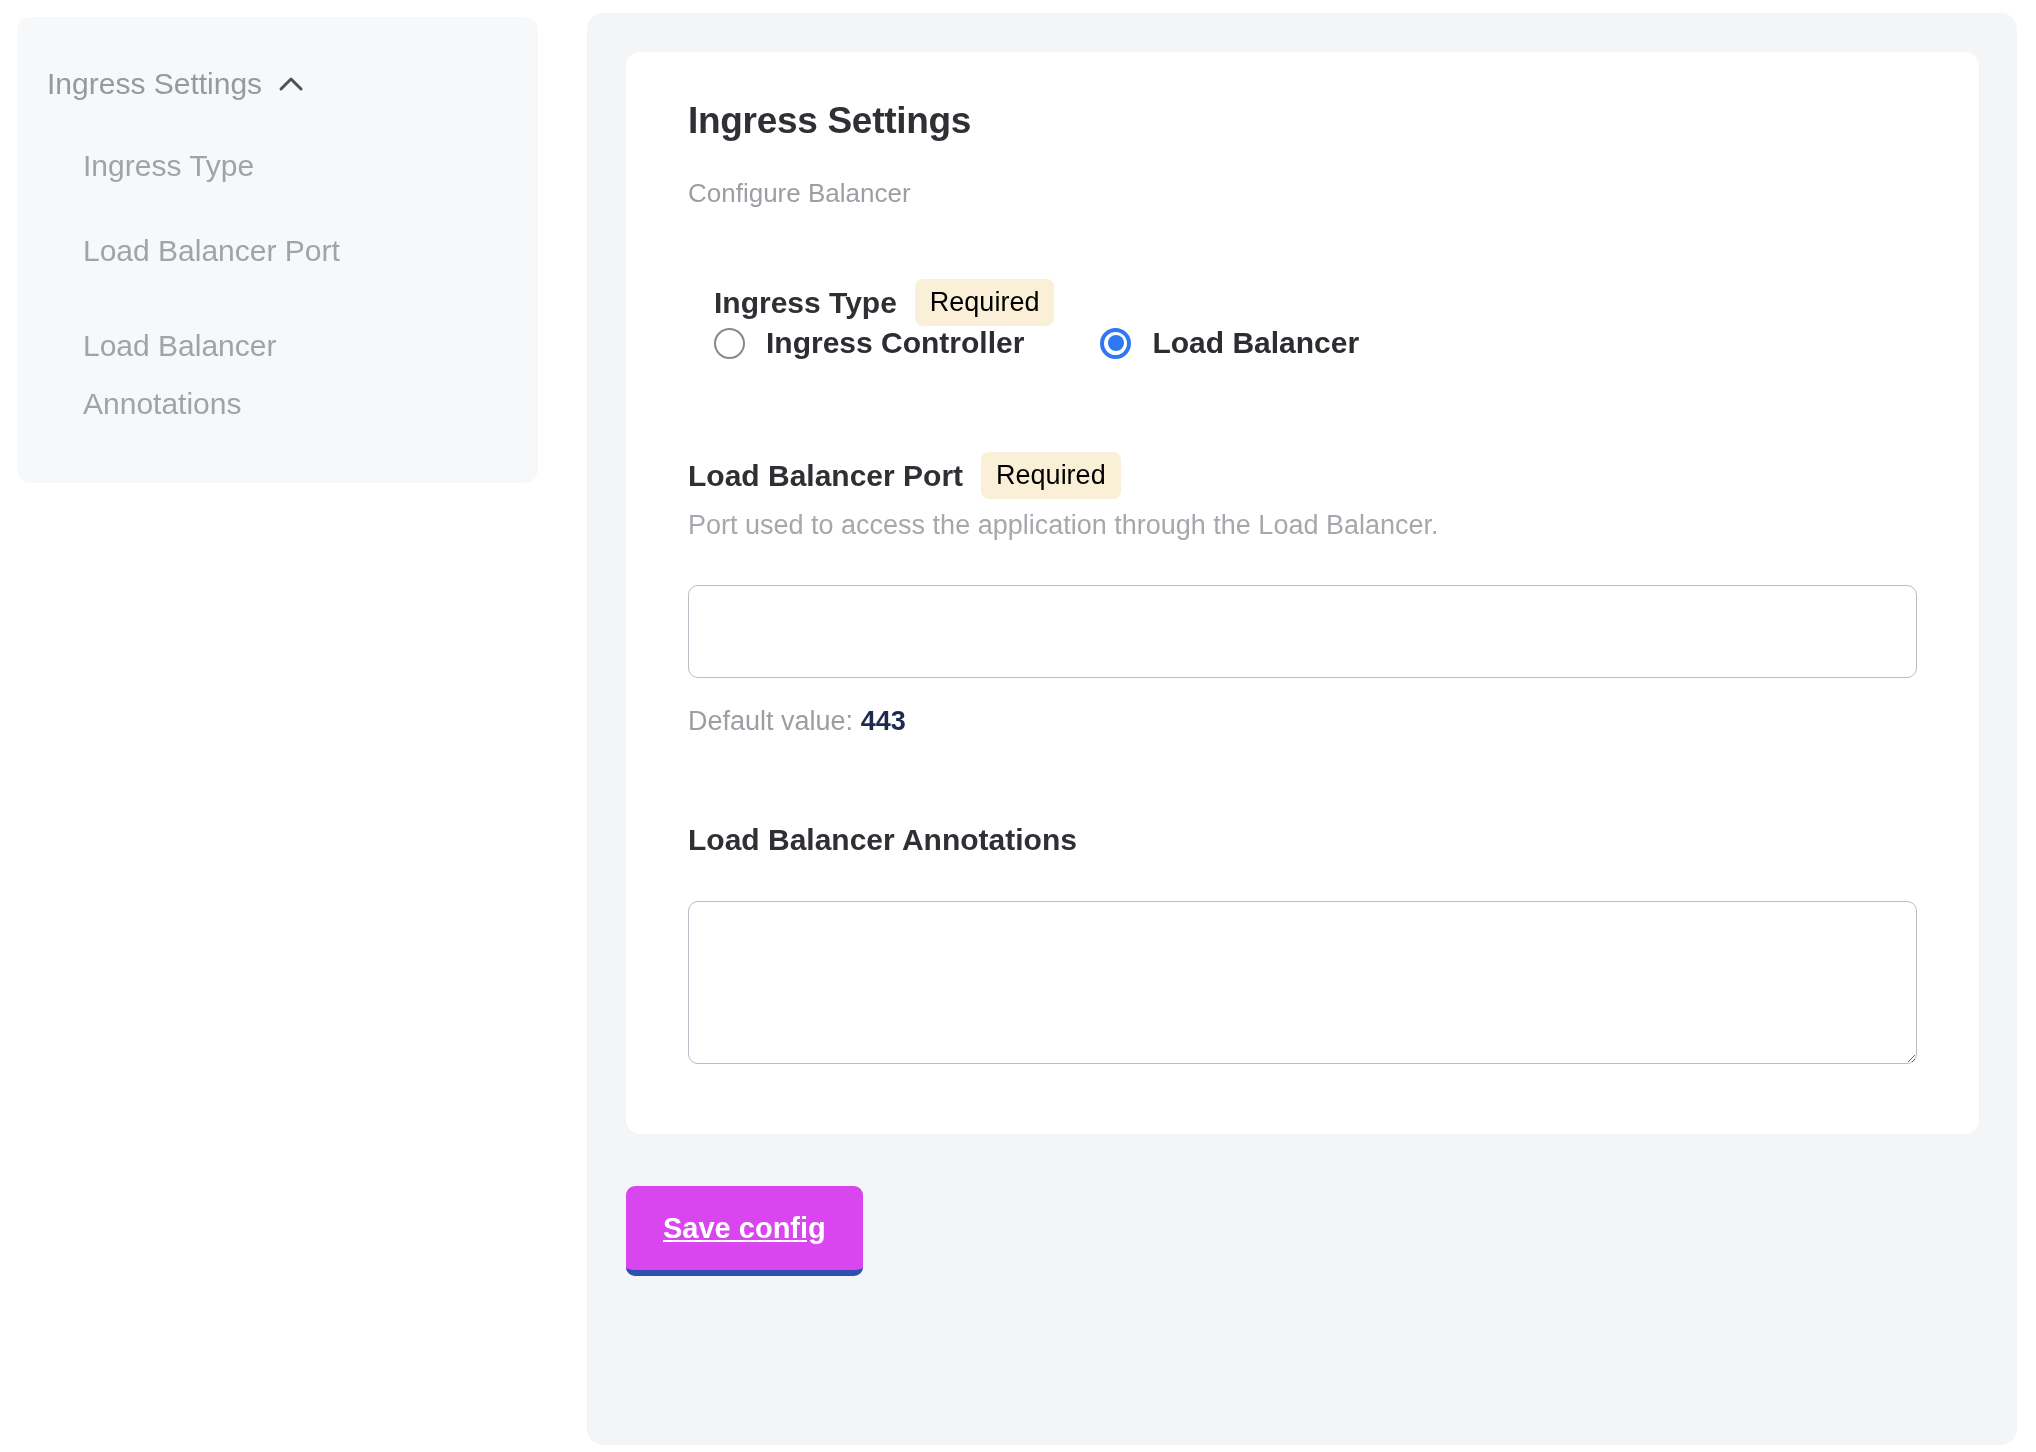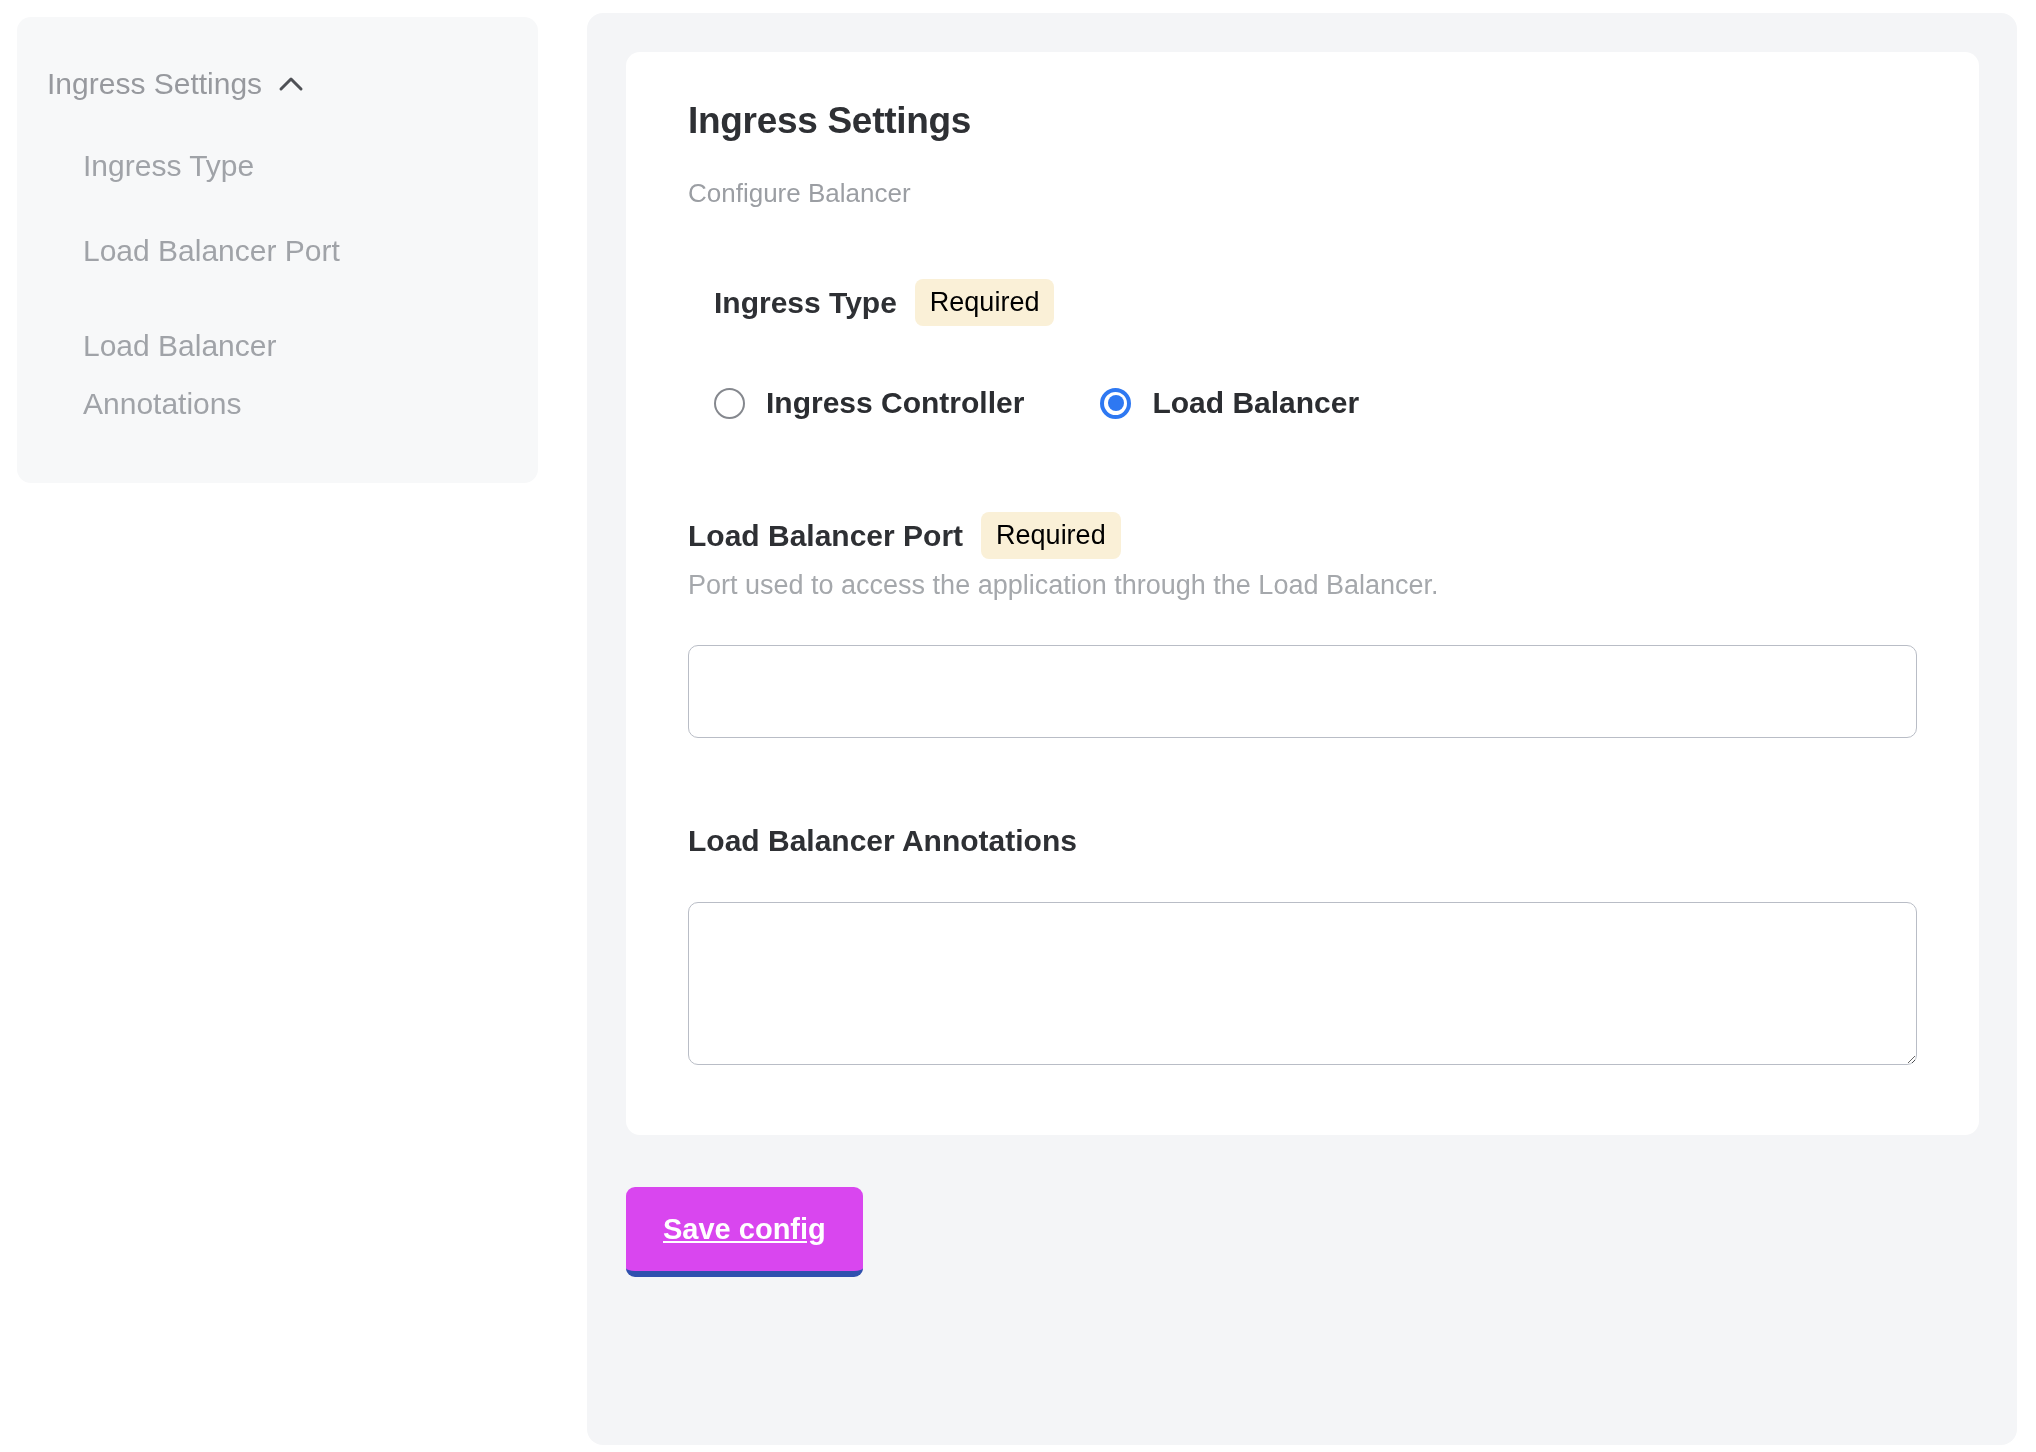--- a/index.html
+++ b/index.html
@@ -38,21 +38,21 @@
   .section.first { margin-top:70px; }
   .section.port { margin-top:92px; margin-left:0; }
   .section.annotations { margin-top:86px; margin-left:0; }
 
   .label-row { display:flex; align-items:center; gap:18px; }
   .section-label { font-size:30px; font-weight:700; color:#2e3034; }
   .badge { background:#faf0d7; color:#000000; font-size:27px;
     padding:8px 15px; border-radius:8px; }
   .section-desc { margin-top:11px; font-size:27px; color:#a5a8ac; }
 
-  .radio-row { margin-top:60px; display:flex; align-items:flex-end; }
+  .radio-row { display:flex; align-items:flex-end; }
   .radio-option { display:flex; align-items:center; margin-right:76px;
     cursor:pointer; }
   .radio-circle { width:31px; height:31px; border-radius:50%;
     border:2.5px solid #85888e; background:#fff; flex:0 0 auto; }
   .radio-circle.selected { border:4.5px solid #2e78f2; position:relative; }
   .radio-circle.selected::after { content:""; position:absolute;
     left:50%; top:50%; transform:translate(-50%,-50%);
     width:16px; height:16px; border-radius:50%; background:#2e78f2; }
   .radio-label { margin-left:21px; font-size:30px; font-weight:600;
     color:#2b2d31; }
@@ -118,20 +118,24 @@
 
     <div class="section port">
       <div class="label-row">
         <span class="section-label">Load Balancer Port</span>
         <span class="badge">Required</span>
       </div>
       <div class="section-desc">Port used to access the application through the Load Balancer.</div>
 
       <input class="text-input" type="text" value="" style="">
 
+      <div class="default-line">
+        <span>Default value:</span>
+        <span class="default-value">443</span>
+      </div>
     </div>
 
     <div class="section annotations">
       <div class="label-row">
         <span class="section-label">Load Balancer Annotations</span>
       </div>
 
       <textarea class="text-area" style=""></textarea>
     </div>
   </section>

